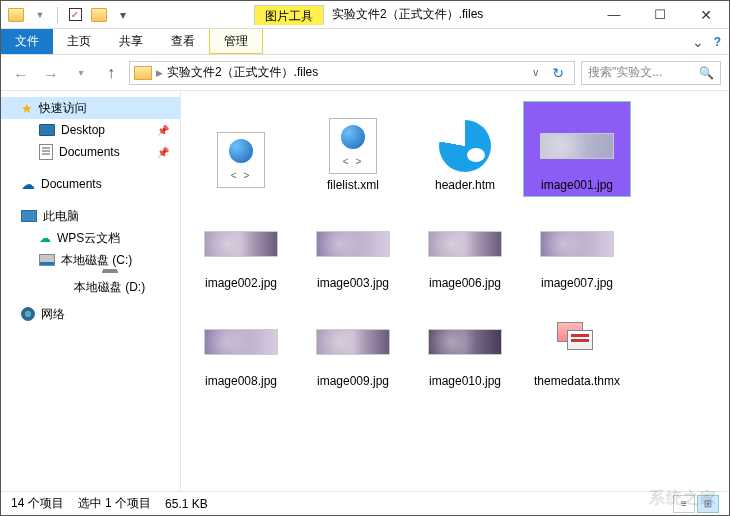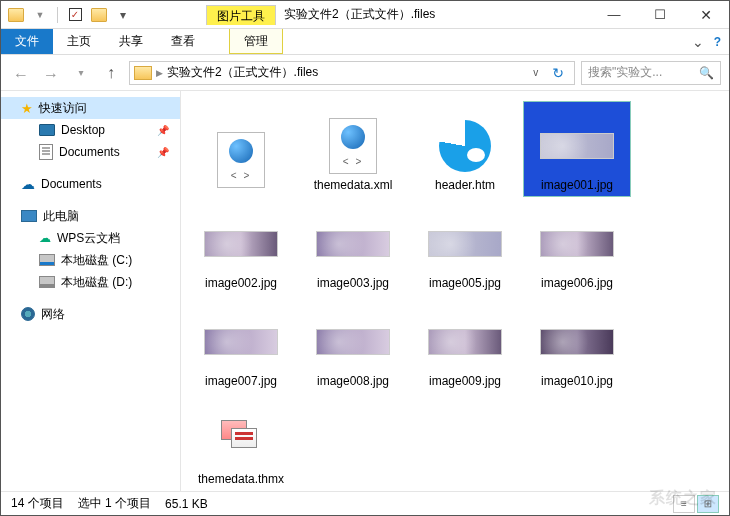--- a/index.html
+++ b/index.html
@@ -4,30 +4,30 @@
 <style>
 * { margin: 0; padding: 0; box-sizing: border-box; font-family: "Microsoft YaHei", "Segoe UI", sans-serif; font-size: 12px; }
 body { background: #fff; width: 730px; height: 516px; border: 1px solid #555; overflow: hidden; position: relative; }
 
 .titlebar { height: 28px; background: #fff; display: flex; align-items: center; border-bottom: 1px solid #ddd; }
 .titlebar .qat { display: flex; align-items: center; padding-left: 4px; gap: 2px; }
 .titlebar .qat-item { width: 22px; height: 22px; display: flex; align-items: center; justify-content: center; }
 .folder-icon-sm { width: 16px; height: 14px; background: linear-gradient(#ffe9a6, #f7c65b); border: 1px solid #d9a93f; border-radius: 1px; }
 .checkbox-mini { width: 13px; height: 13px; border: 1px solid #333; display: flex; align-items: center; justify-content: center; color: #c0392b; font-size: 10px; line-height: 1; }
 .qat-divider { width: 1px; height: 16px; background: #ccc; margin: 0 4px; }
-.context-tab { background: #fff04d; height: 20px; padding: 2px 10px; margin-left: 72px; font-size: 12px; border: 1px solid #ccc; border-bottom: none; }
+.context-tab { background: #fff04d; height: 20px; padding: 2px 10px; margin-left: 120px; font-size: 12px; border: 1px solid #ccc; border-bottom: none; }
 .titlebar-title { flex: 1; text-align: left; padding-left: 8px; font-size: 12px; }
 .win-controls { display: flex; height: 100%; }
 .win-btn { width: 46px; display: flex; align-items: center; justify-content: center; font-size: 13px; color: #333; }
 .win-btn:last-child { font-size: 14px; }
 
 .ribbon-tabs { height: 26px; display: flex; align-items: stretch; background: #fff; border-bottom: 1px solid #ddd; }
 .ribbon-tab { padding: 4px 14px; display: flex; align-items: center; font-size: 12px; }
 .ribbon-tab.file { background: #1979ca; color: #fff; }
-.ribbon-tab.context { border: 1px solid #e0d040; border-top: none; background: #fefef0; margin-left: 20px; }
+.ribbon-tab.context { border: 1px solid #e0d040; border-top: none; background: #fefef0; }
 .ribbon-right { margin-left: auto; display: flex; align-items: center; padding-right: 8px; gap: 10px; color: #555; }
 
 .navbar { height: 36px; display: flex; align-items: center; padding: 4px 8px; gap: 6px; border-bottom: 1px solid #e5e5e5; }
 .nav-arrow { width: 24px; height: 24px; display: flex; align-items: center; justify-content: center; color: #999; font-size: 16px; }
 .nav-arrow.enabled { color: #555; }
 .addr-box { flex: 1; height: 24px; border: 1px solid #ccc; display: flex; align-items: center; padding: 0 4px; gap: 4px; }
 .addr-folder { width: 18px; height: 14px; background: linear-gradient(#ffe9a6, #f7c65b); border: 1px solid #d9a93f; }
 .addr-sep { color: #888; font-size: 9px; }
 .addr-text { font-size: 12px; }
 .addr-dropdown { margin-left: auto; color: #555; font-size: 10px; padding: 0 4px; }
@@ -48,21 +48,21 @@
 .icon-cloud { color: #0a64a4; font-size: 14px; }
 .icon-pc { width: 16px; height: 12px; background: #3a88c4; border: 1px solid #2a6894; }
 .icon-cloud2 { color: #0a7; font-size: 12px; }
 .icon-disk { width: 16px; height: 12px; background: #c7c7c7; border: 1px solid #888; position: relative; }
 .icon-disk::after { content: ""; position: absolute; bottom: 0; left: 0; right: 0; height: 3px; background: #1979ca; }
 .icon-disk.d::after { background: #888; }
 .icon-net { width: 14px; height: 14px; border: 1px solid #2a6894; background: radial-gradient(circle, #5ab 40%, #2a6894 41%); border-radius: 50%; }
 
 .content { flex: 1; padding: 10px 6px; overflow: auto; display: flex; flex-wrap: wrap; align-content: flex-start; gap: 2px 4px; }
 .file-item { width: 108px; height: 96px; display: flex; flex-direction: column; align-items: center; justify-content: flex-end; padding: 4px; text-align: center; border: 1px solid transparent; }
-.file-item.selected { background: #1d4ed8; border: 1px solid #8cb; }
+.file-item.selected { background: #8b5cf6; border: 1px solid #8cb; }
 .file-thumb { width: 74px; height: 56px; display: flex; align-items: center; justify-content: center; margin-bottom: 4px; }
 .file-label { font-size: 12px; line-height: 1.2; word-break: break-all; max-height: 30px; overflow: hidden; }
 
 .xml-icon { width: 48px; height: 56px; background: #fff; border: 1px solid #bbb; position: relative; display: flex; align-items: center; justify-content: center; }
 .xml-icon::before { content: ""; width: 24px; height: 24px; background: radial-gradient(circle at 30% 30%, #6ec1ff, #1666b3); border-radius: 50%; position: absolute; top: 6px; }
 .xml-icon::after { content: "< >"; position: absolute; bottom: 6px; font-size: 10px; color: #666; letter-spacing: 2px; }
 .browser-icon { width: 52px; height: 52px; border-radius: 50%; background: conic-gradient(#1aa0e8 0 280deg, #fff 280deg 360deg); position: relative; }
 .browser-icon::after { content: ""; position: absolute; right: 6px; bottom: 10px; width: 18px; height: 14px; background: #fff; border-radius: 50%; }
 .img-thumb { width: 74px; height: 26px; background: linear-gradient(90deg, #8a7aa8, #b8a8c8, #d8cce0); border: 1px solid #ccc; position: relative; overflow: hidden; }
 .img-thumb.v2 { background: linear-gradient(90deg, #a898b8, #c8b8d0, #6a5a7a); }
@@ -169,21 +169,21 @@
         <span>此电脑</span>
       </div>
       <div class="side-item" style="padding-left:38px;">
         <span class="icon-cloud2">☁</span>
         <span>WPS云文档</span>
       </div>
       <div class="side-item" style="padding-left:38px;">
         <div class="icon-disk"></div>
         <span>本地磁盘 (C:)</span>
       </div>
-      <div class="side-item" style="padding-left:38px;">
+      <div class="side-item" style="padding-left:38px;flex-direction:column;">
         <div class="icon-disk d"></div>
         <span>本地磁盘 (D:)</span>
       </div>
     </div>
     <div class="side-group">
       <div class="side-item">
         <div class="icon-net"></div>
         <span>网络</span>
       </div>
     </div>
@@ -192,21 +192,21 @@
   <div class="content" id="content">
       <div class="file-item">
         <div class="file-thumb">
           <div class="xml-icon"></div>
         </div>
       </div>
       <div class="file-item">
         <div class="file-thumb">
           <div class="xml-icon"></div>
         </div>
-        <div class="file-label">themedata.xml</div>
+        <div class="file-label">filelist.xml</div>
       </div>
       <div class="file-item">
         <div class="file-thumb">
           <div class="browser-icon"></div>
         </div>
         <div class="file-label">header.htm</div>
       </div>
       <div class="file-item selected">
         <div class="file-thumb">
           <div class="img-thumb v4"></div>
@@ -217,26 +217,20 @@
         <div class="file-thumb">
           <div class="img-thumb v2"></div>
         </div>
         <div class="file-label">image002.jpg</div>
       </div>
       <div class="file-item">
         <div class="file-thumb">
           <div class="img-thumb "></div>
         </div>
         <div class="file-label">image003.jpg</div>
-      </div>
-      <div class="file-item">
-        <div class="file-thumb">
-          <div class="img-thumb v4"></div>
-        </div>
-        <div class="file-label">image005.jpg</div>
       </div>
       <div class="file-item">
         <div class="file-thumb">
           <div class="img-thumb v2"></div>
         </div>
         <div class="file-label">image006.jpg</div>
       </div>
       <div class="file-item">
         <div class="file-thumb">
           <div class="img-thumb "></div>

